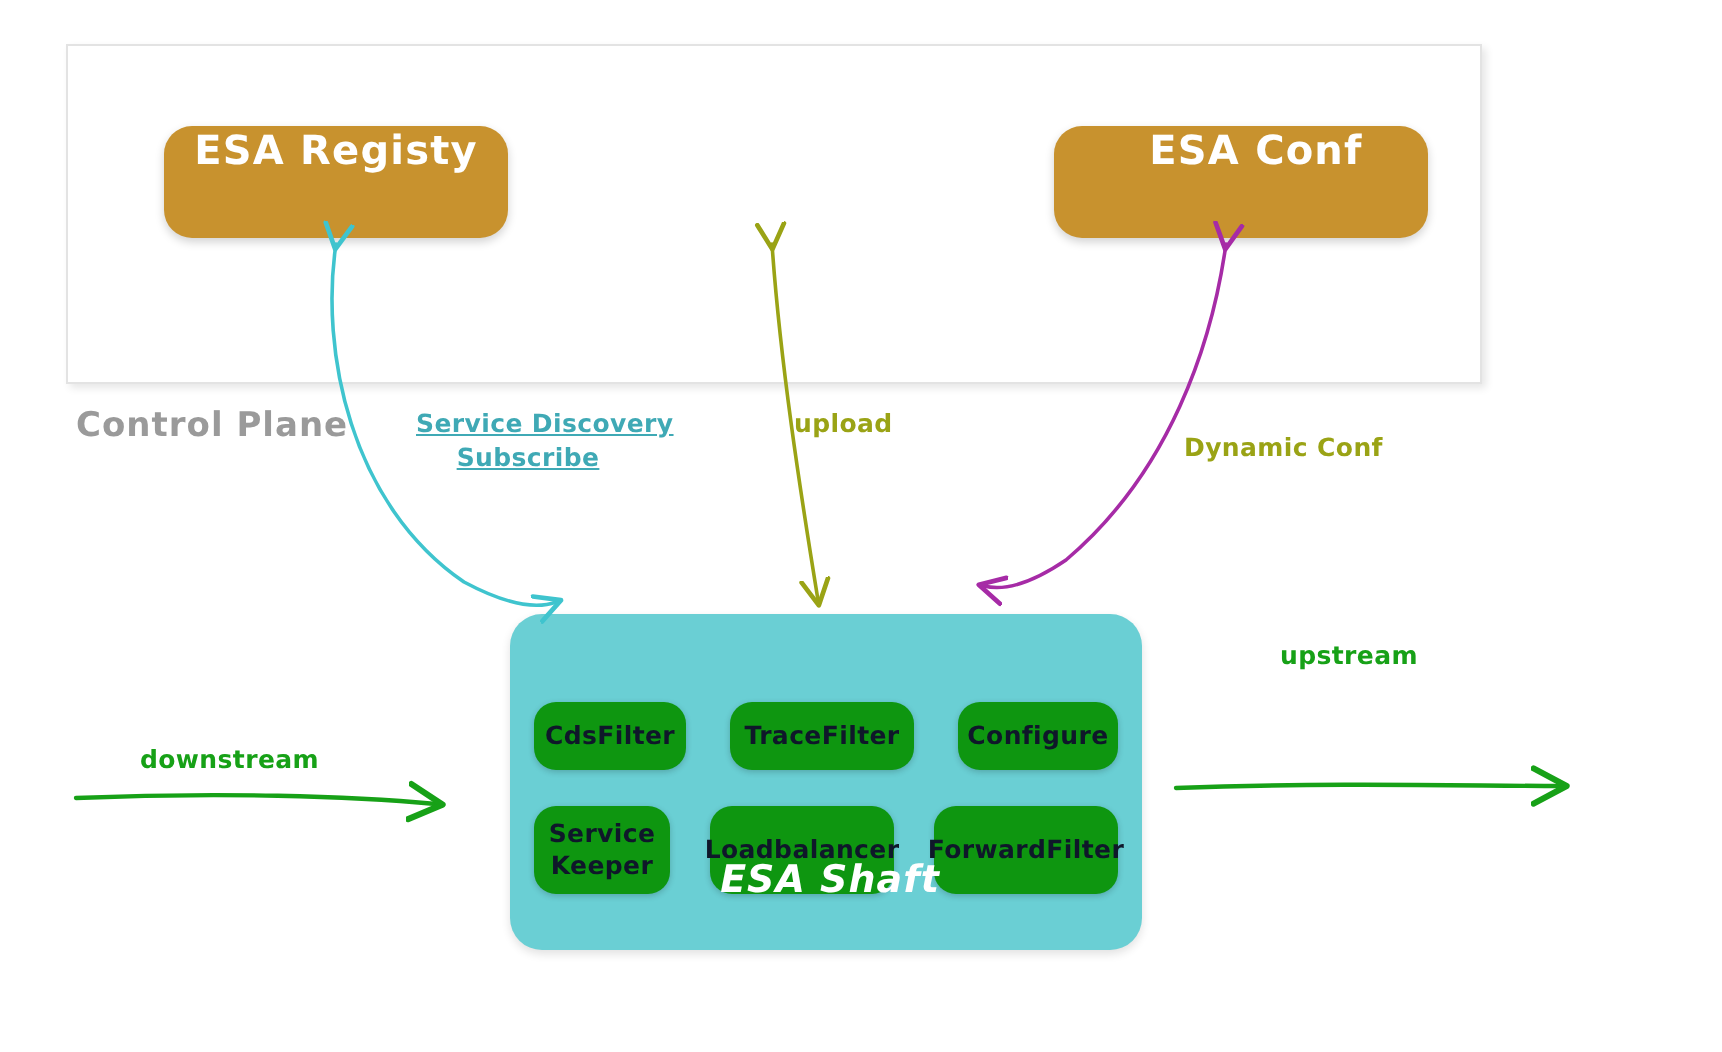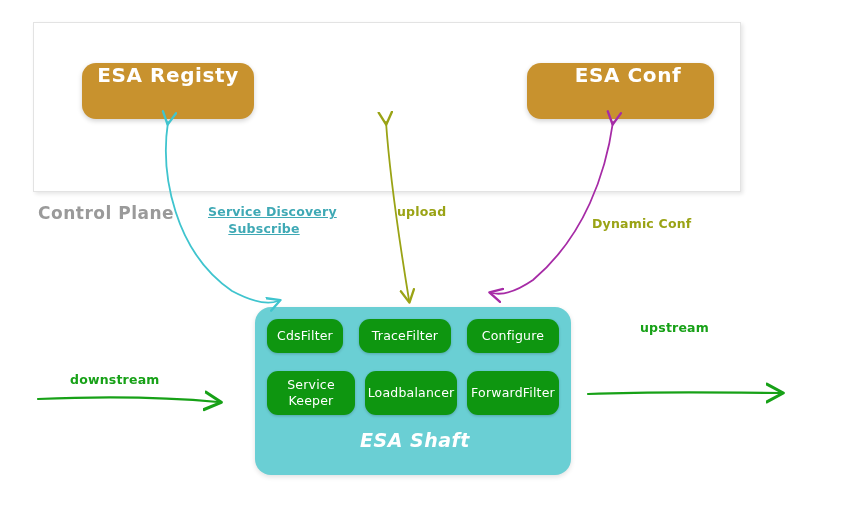--- a/index.html
+++ b/index.html
@@ -101,39 +101,40 @@
     display: flex;
     justify-content: space-between;
     align-items: flex-start;
   }
   .pill-row.row1 { top: 12px; }
   .pill-row.row2 { top: 64px; }
 
   .pill {
     background: #0E9610;
     border-radius: 11px;
-    color: #ffffff;
+    color: #0f172a;
     font-size: 12.5px;
-    font-weight: normal;
+    font-weight: bold;
     display: flex;
     align-items: center;
     justify-content: center;
     text-align: center;
     line-height: 1.25;
     box-shadow: 0 1px 3px rgba(0,0,0,0.20);
     padding: 0 8px;
     box-sizing: border-box;
     letter-spacing: 0.2px;
+    margin-top: 32px;
   }
   .pill.h1 { height: 34px; }
   .pill.h2 { height: 44px; }
   .pill.w-cds      { width: 76px; }
   .pill.w-trace    { width: 92px; }
-  .pill.w-config   { width: 92px; }
-  .pill.w-service  { width: 88px; }
+  .pill.w-config   { width: 80px; }
+  .pill.w-service  { width: 68px; }
   .pill.w-lb       { width: 92px; }
   .pill.w-forward  { width: 92px; }
 
   
   .edge-label {
     position: absolute;
     font-size: 12.5px;
     font-weight: bold;
     letter-spacing: 0.2px;
     z-index: 6;

